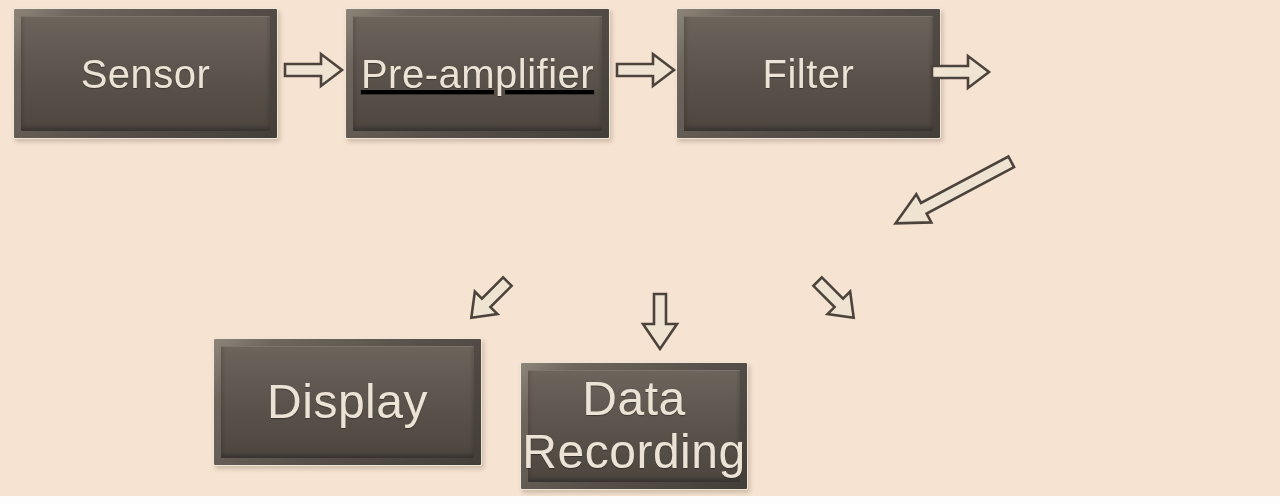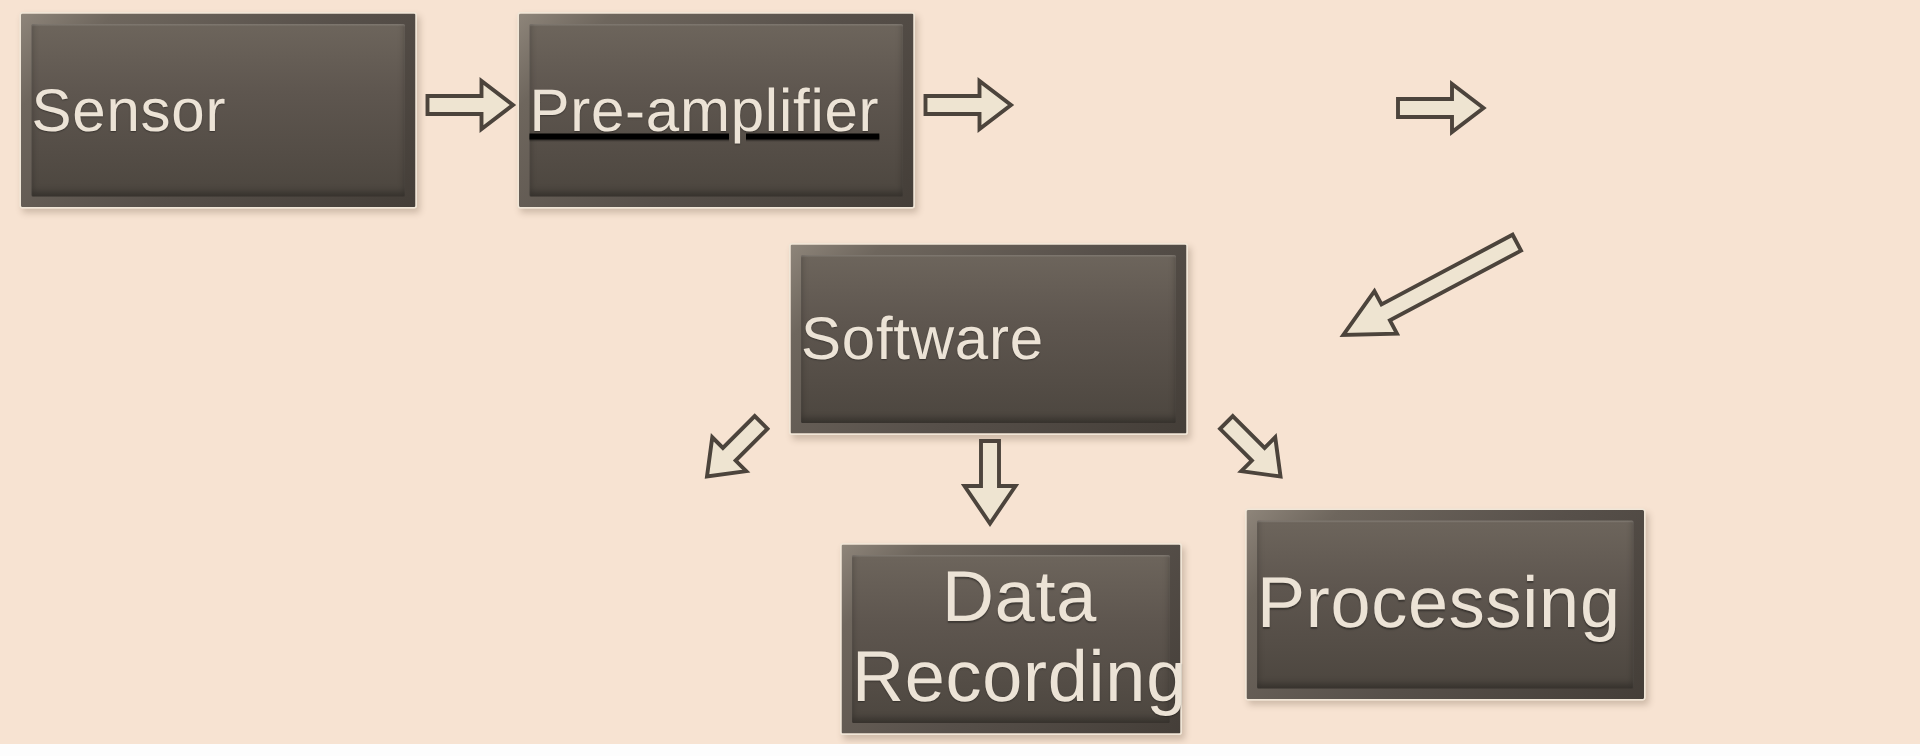--- a/index.html
+++ b/index.html
@@ -32,21 +32,21 @@
     box-shadow: 2px 3px 4px rgba(90, 70, 50, 0.25);
   }
   .face {
     box-sizing: border-box;
     width: 100%;
     height: 100%;
     background: linear-gradient(180deg, #6d655c 0%, #5e564f 40%, #544d46 75%, #4c463f 100%);
     border-radius: 1px;
     display: flex;
     align-items: center;
-    justify-content: flex-start;
+    justify-content: center;
     text-align: center;
     box-shadow: inset 0 1px 1px rgba(255,255,255,0.14), inset 0 -3px 5px rgba(0,0,0,0.30);
   }
   .label {
     color: var(--label, #ece3d6);
     font-size: 40px;
     letter-spacing: 0.5px;
     line-height: 1.1;
     text-shadow: 0 1px 1px rgba(0,0,0,0.35);
     white-space: nowrap;
@@ -55,21 +55,21 @@
   .label-caps { letter-spacing: 3px; }
 
   
   .b-sensor        { left: 13px;  top: 8px;   width: 265px; height: 131px; }
   .b-preamplifier  { left: 345px; top: 8px;   width: 265px; height: 131px; text-decoration: underline; }
   .b-filter        { left: 676px; top: 8px;   width: 265px; height: 131px; }
   .b-adc           { left: 997px; top: 8px;   width: 265px; height: 131px; }
   
   .b-software      { left: 526px; top: 162px; width: 266px; height: 128px; }
   .b-display       { left: 213px; top: 338px; width: 269px; height: 128px; }
-  .b-datarecording { left: 520px; top: 362px; width: 228px; height: 128px; margin-left: 40px; }
+  .b-datarecording { left: 520px; top: 362px; width: 228px; height: 128px; }
   .b-processing    { left: 830px; top: 339px; width: 267px; height: 128px; }
 
   
   .arrow { position: absolute; }
   .arrow polygon {
     fill: var(--arrow-fill, #eee4d1);
     stroke: var(--arrow-stroke, #4c443c);
     stroke-width: 2.6;
     stroke-linejoin: miter;
   }
@@ -108,55 +108,55 @@
   <div class="box b-preamplifier">
     <div class="face">
       <span class="label">Pre-amplifier</span>
     </div>
   </div>
 
   <svg class="arrow a-pre-filter" viewBox="0 0 62 38">
     <polygon points="2,13 38,13 38,3 59,19 38,35 38,25 2,25"></polygon>
   </svg>
 
+  <div class="box b-filter">
+    <div class="face">
+      <span class="label">Filter</span>
+    </div>
+  </div>
 
   <svg class="arrow a-filter-adc" viewBox="0 0 62 38">
     <polygon points="2,13 38,13 38,3 59,19 38,35 38,25 2,25"></polygon>
   </svg>
 
 
   <svg class="arrow a-adc-software" viewBox="0 0 137 44">
     <polygon points="2,16 101,16 101,6 133,22 101,38 101,28 2,28"></polygon>
   </svg>
 
-  <div class="box b-software">
-    <div class="face">
-      <span class="label">Software</span>
-    </div>
-  </div>
 
   <svg class="arrow a-soft-display" viewBox="0 0 56 38">
     <polygon points="2,13 32,13 32,3 53,19 32,35 32,25 2,25"></polygon>
   </svg>
 
   <svg class="arrow a-soft-datarec" viewBox="0 0 40 60">
     <polygon points="14,2 26,2 26,32 37,32 20,57 3,32 14,32"></polygon>
   </svg>
 
   <svg class="arrow a-soft-processing" viewBox="0 0 56 38">
     <polygon points="2,13 32,13 32,3 53,19 32,35 32,25 2,25"></polygon>
   </svg>
 
+  <div class="box b-display">
+    <div class="face">
+      <span class="label label-lg">Display</span>
+    </div>
+  </div>
 
   <div class="box b-datarecording">
     <div class="face">
       <span class="label label-lg" style="white-space:normal;">Data Recording</span>
     </div>
   </div>
 
-  <div class="box b-processing">
-    <div class="face">
-      <span class="label label-lg">Processing</span>
-    </div>
-  </div>
 
   <div class="bottom-strip"></div>
 </div>
 
 </body></html>

